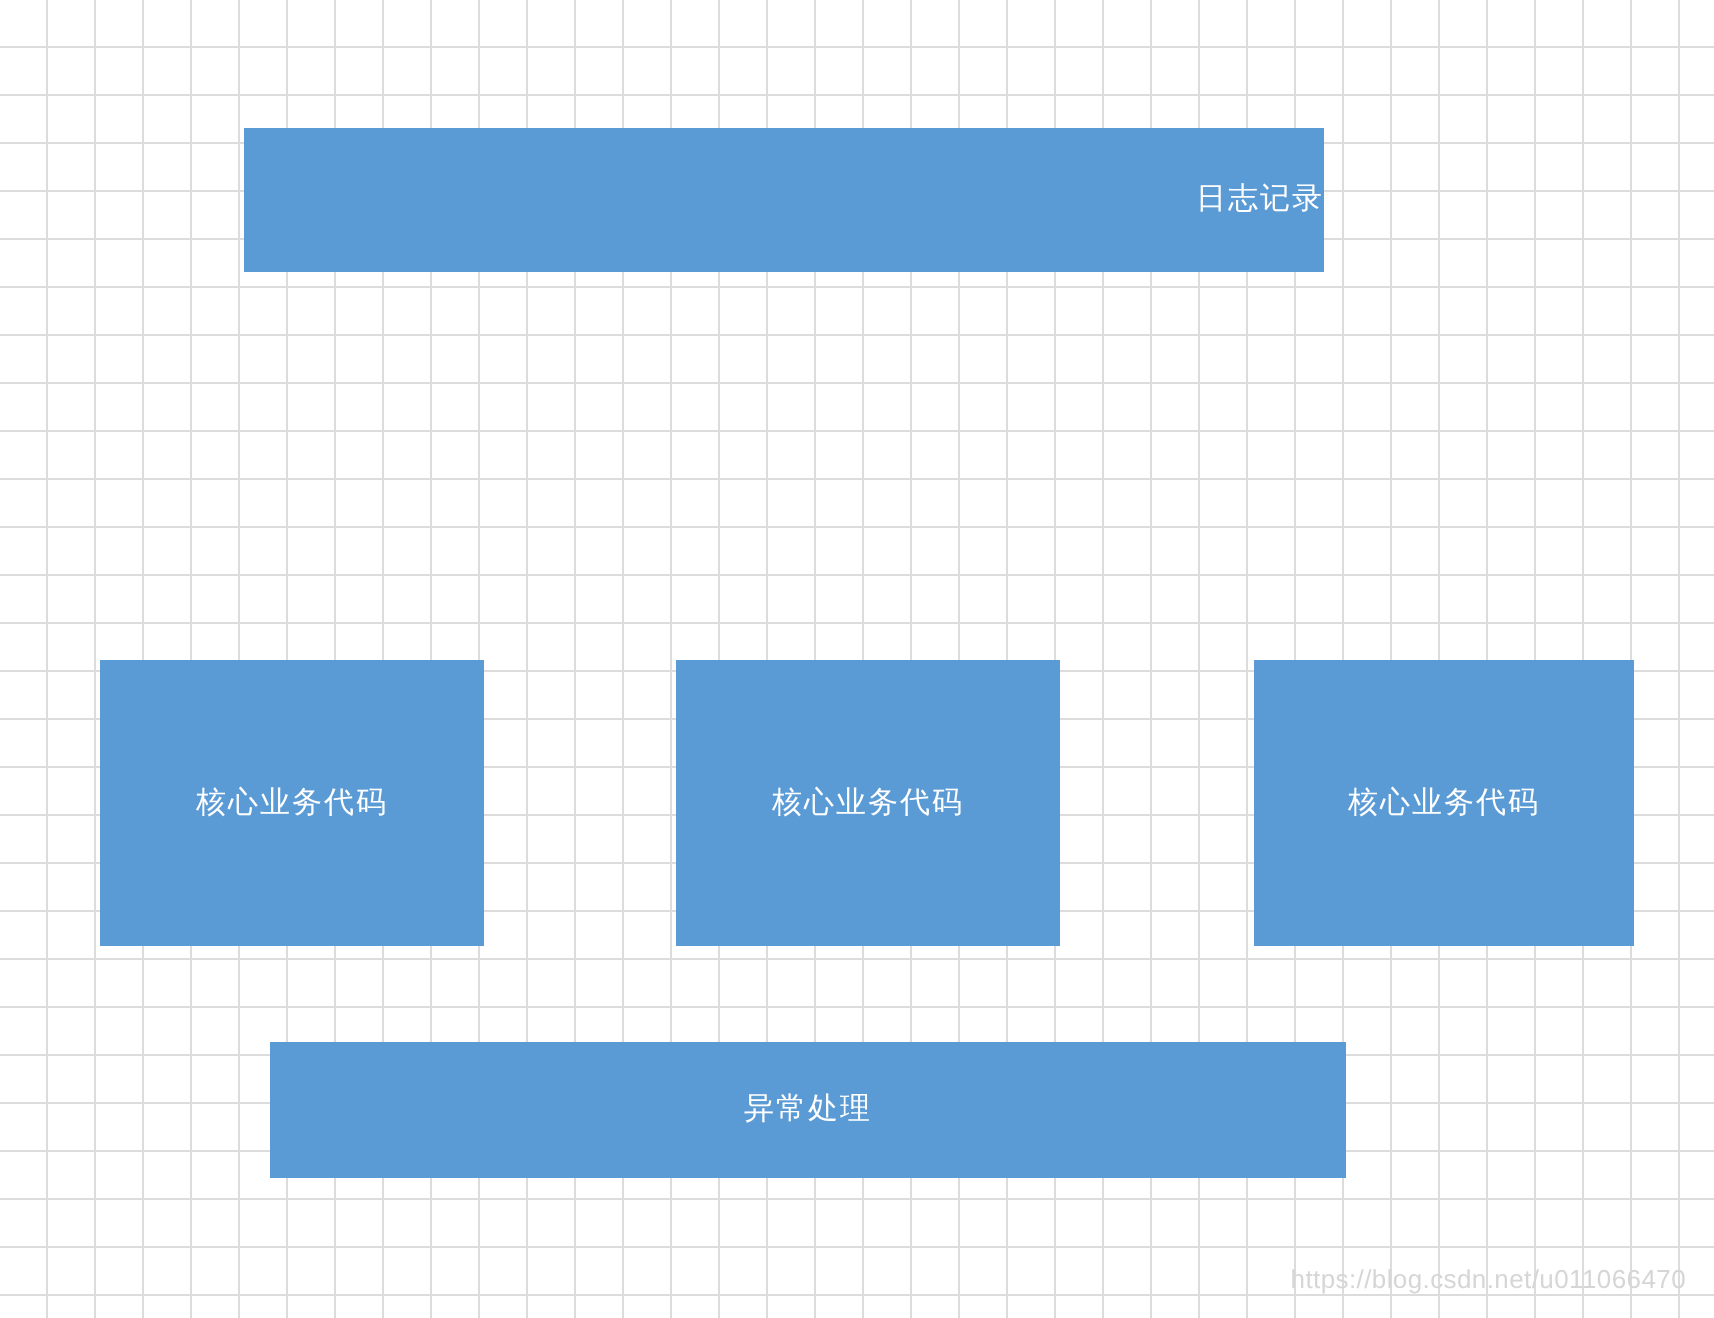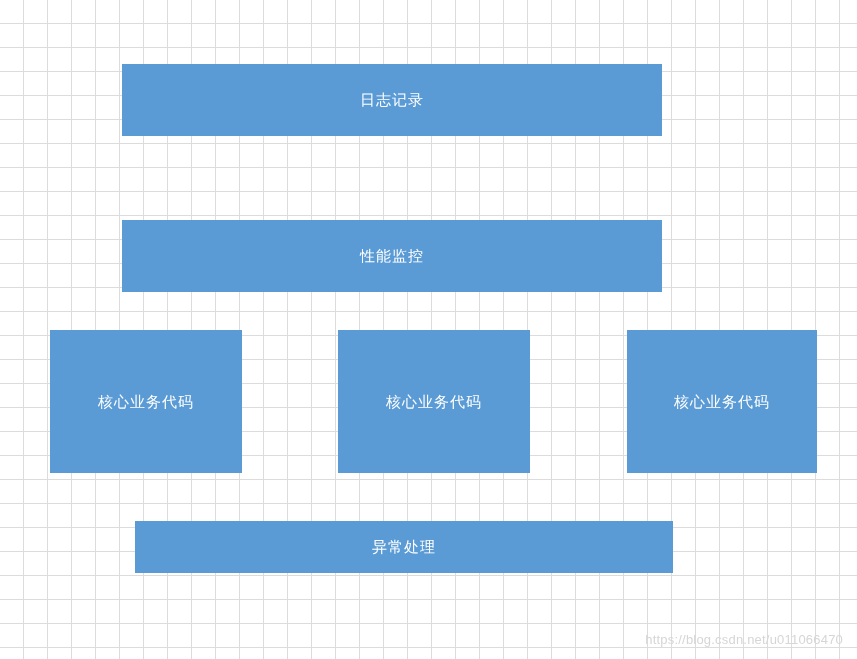--- a/index.html
+++ b/index.html
@@ -56,26 +56,26 @@
                 rgba(91,155,213,0.00) 100%);
     z-index: -1;
     pointer-events: none;
   }
   .node-label {
     position: relative;
     z-index: 1;
   }
 
   
-  #node-logging       { left: 122px; top: 64px;  width: 540px; height: 72px; }
+  #node-logging       { left: 122px; top: 64px;  width: 540px; height: 72px; justify-content: flex-end; }
   #node-performance   { left: 122px; top: 220px; width: 540px; height: 72px; }
   #node-core-1        { left: 50px;  top: 330px; width: 192px; height: 143px; }
   #node-core-2        { left: 338px; top: 330px; width: 192px; height: 143px; }
   #node-core-3        { left: 627px; top: 330px; width: 190px; height: 143px; }
-  #node-exception     { left: 135px; top: 521px; width: 538px; height: 52px; }
+  #node-exception     { left: 135px; top: 521px; width: 538px; height: 68px; }
 
   
   #watermark {
     position: absolute;
     right: 14px;
     bottom: 12px;
     font-size: 13px;
     color: #d6d6d6;
     letter-spacing: 0.2px;
     white-space: nowrap;
@@ -85,23 +85,20 @@
 </style>
 </head>
 <body>
 
 <div id="diagram-canvas">
 
   <div class="node" id="node-logging">
     <span class="node-label">日志记录</span>
   </div>
 
-  <div class="node" id="node-performance">
-    <span class="node-label">性能监控</span>
-  </div>
 
   <div class="node" id="node-core-1">
     <span class="node-label">核心业务代码</span>
   </div>
 
   <div class="node" id="node-core-2">
     <span class="node-label">核心业务代码</span>
   </div>
 
   <div class="node" id="node-core-3">

